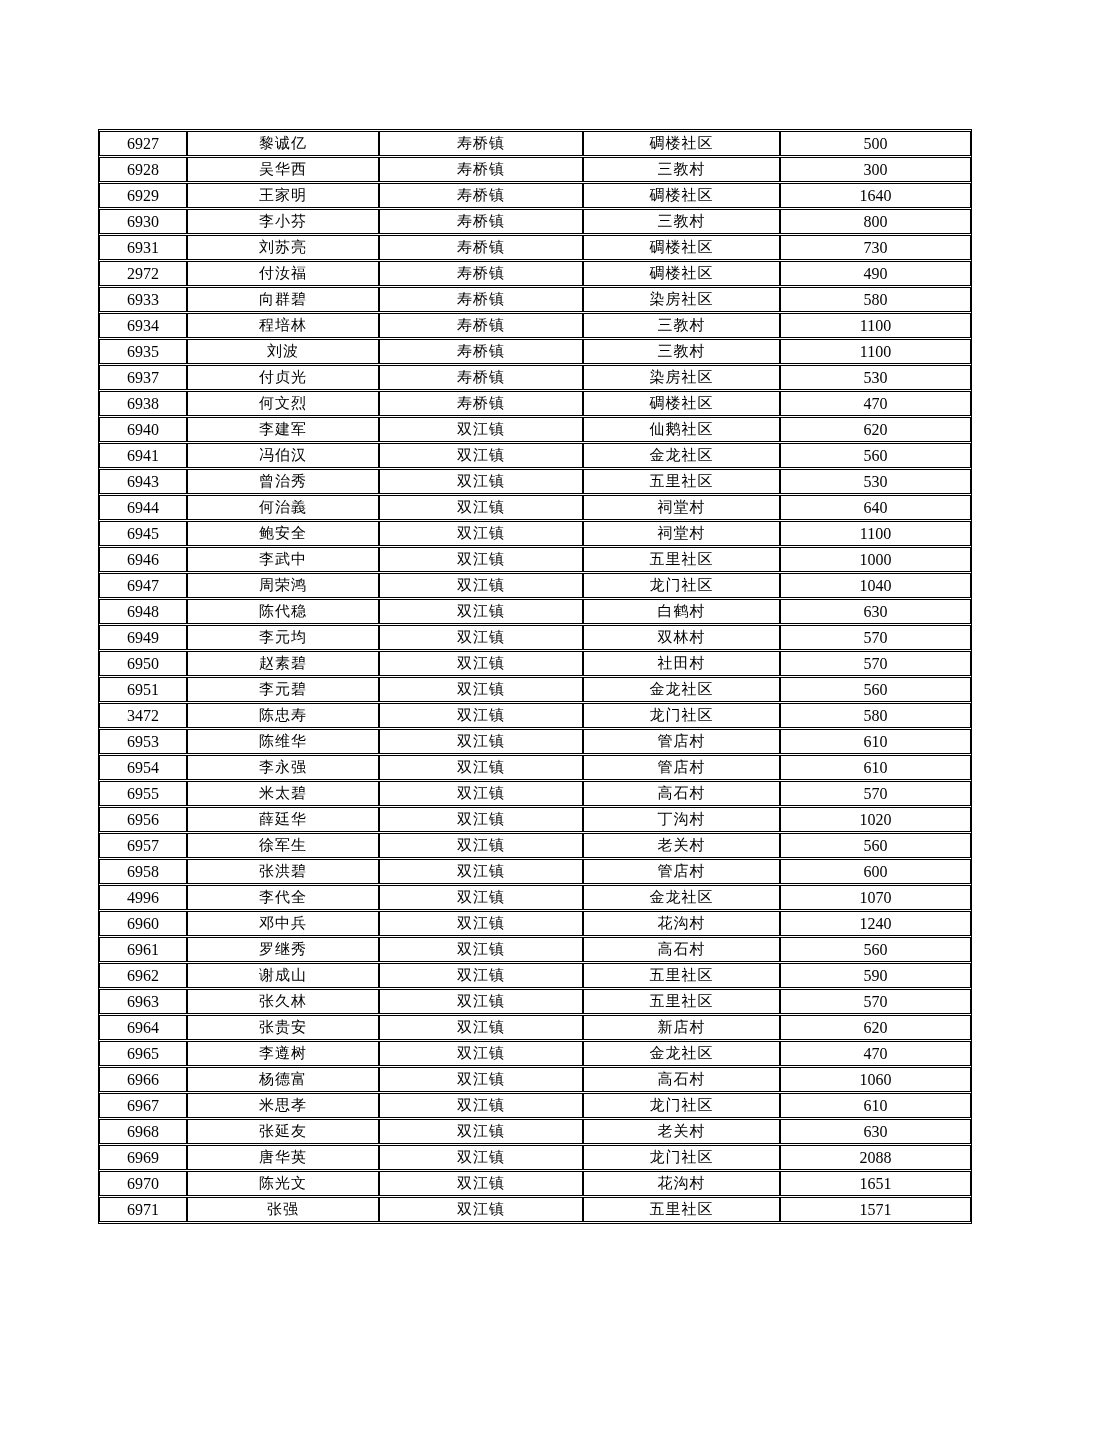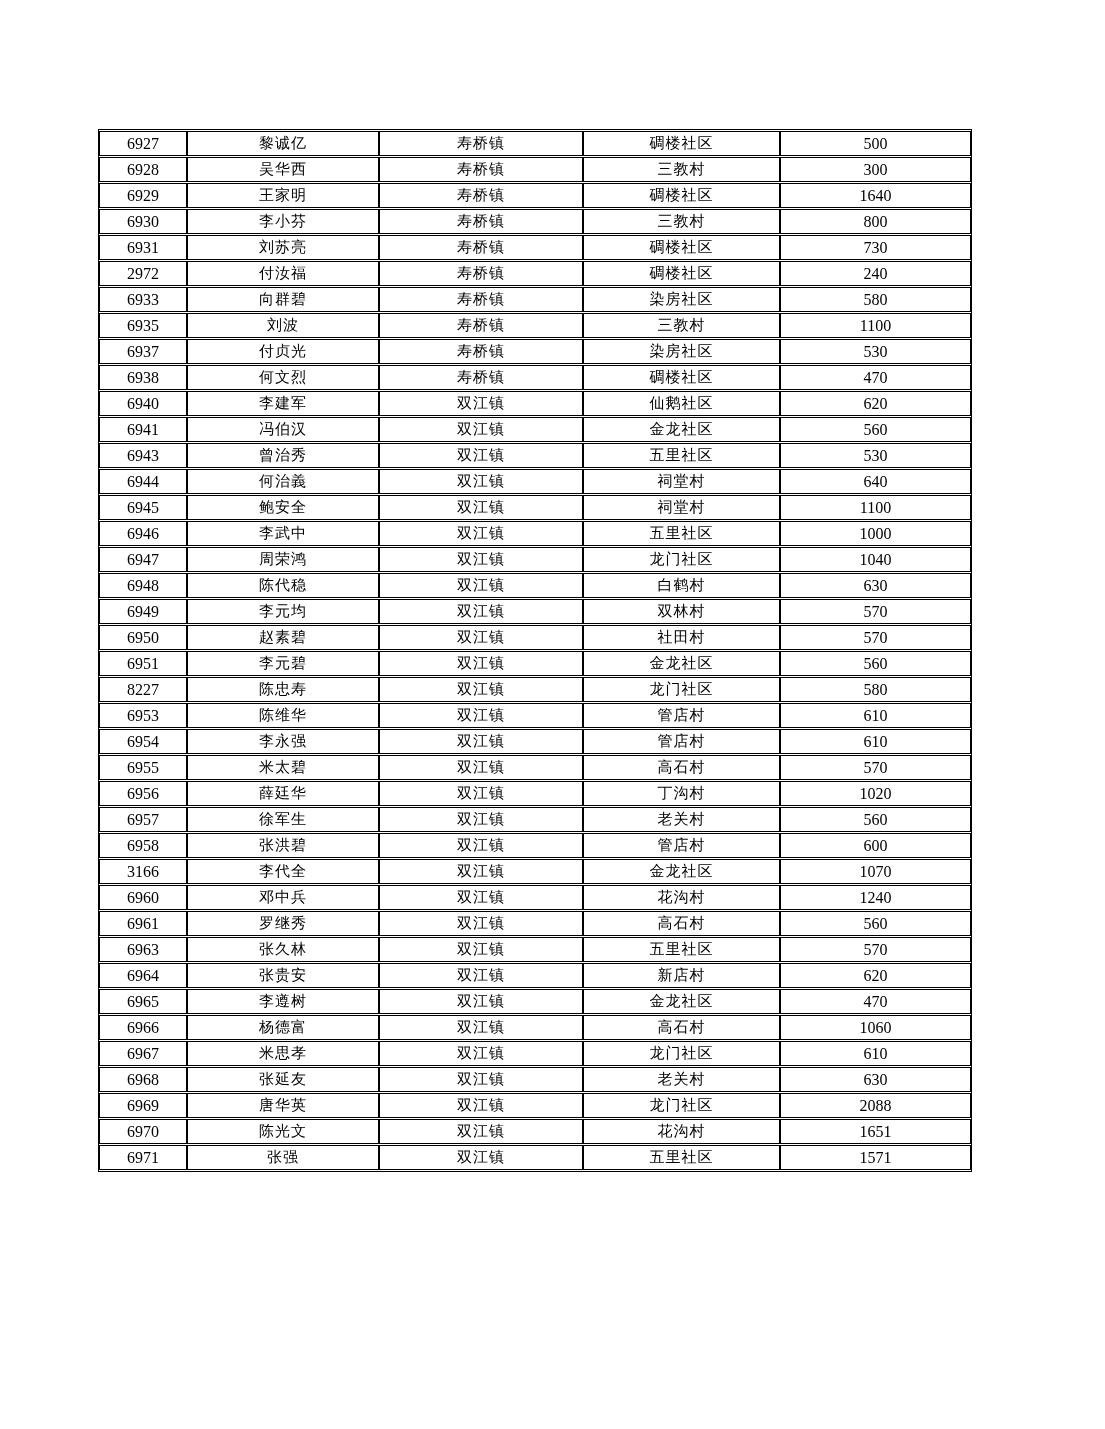--- a/index.html
+++ b/index.html
@@ -94,30 +94,37 @@
           <td class="cjk">刘苏亮</td>
           <td class="cjk">寿桥镇</td>
           <td class="cjk">碉楼社区</td>
           <td>730</td>
         </tr>
         <tr>
           <td>2972</td>
           <td class="cjk">付汝福</td>
           <td class="cjk">寿桥镇</td>
           <td class="cjk">碉楼社区</td>
-          <td>240</td>
+          <td>490</td>
         </tr>
         <tr>
           <td>6933</td>
           <td class="cjk">向群碧</td>
           <td class="cjk">寿桥镇</td>
           <td class="cjk">染房社区</td>
           <td>580</td>
         </tr>
         <tr>
+          <td>6934</td>
+          <td class="cjk">程培林</td>
+          <td class="cjk">寿桥镇</td>
+          <td class="cjk">三教村</td>
+          <td>1100</td>
+        </tr>
+        <tr>
           <td>6935</td>
           <td class="cjk">刘波</td>
           <td class="cjk">寿桥镇</td>
           <td class="cjk">三教村</td>
           <td>1100</td>
         </tr>
         <tr>
           <td>6937</td>
           <td class="cjk">付贞光</td>
           <td class="cjk">寿桥镇</td>
@@ -202,21 +209,21 @@
           <td>570</td>
         </tr>
         <tr>
           <td>6951</td>
           <td class="cjk">李元碧</td>
           <td class="cjk">双江镇</td>
           <td class="cjk">金龙社区</td>
           <td>560</td>
         </tr>
         <tr>
-          <td>8227</td>
+          <td>3472</td>
           <td class="cjk">陈忠寿</td>
           <td class="cjk">双江镇</td>
           <td class="cjk">龙门社区</td>
           <td>580</td>
         </tr>
         <tr>
           <td>6953</td>
           <td class="cjk">陈维华</td>
           <td class="cjk">双江镇</td>
           <td class="cjk">管店村</td>
@@ -251,39 +258,46 @@
           <td>560</td>
         </tr>
         <tr>
           <td>6958</td>
           <td class="cjk">张洪碧</td>
           <td class="cjk">双江镇</td>
           <td class="cjk">管店村</td>
           <td>600</td>
         </tr>
         <tr>
-          <td>3166</td>
+          <td>4996</td>
           <td class="cjk">李代全</td>
           <td class="cjk">双江镇</td>
           <td class="cjk">金龙社区</td>
           <td>1070</td>
         </tr>
         <tr>
           <td>6960</td>
           <td class="cjk">邓中兵</td>
           <td class="cjk">双江镇</td>
           <td class="cjk">花沟村</td>
           <td>1240</td>
         </tr>
         <tr>
           <td>6961</td>
           <td class="cjk">罗继秀</td>
           <td class="cjk">双江镇</td>
           <td class="cjk">高石村</td>
           <td>560</td>
+        </tr>
+        <tr>
+          <td>6962</td>
+          <td class="cjk">谢成山</td>
+          <td class="cjk">双江镇</td>
+          <td class="cjk">五里社区</td>
+          <td>590</td>
         </tr>
         <tr>
           <td>6963</td>
           <td class="cjk">张久林</td>
           <td class="cjk">双江镇</td>
           <td class="cjk">五里社区</td>
           <td>570</td>
         </tr>
         <tr>
           <td>6964</td>

